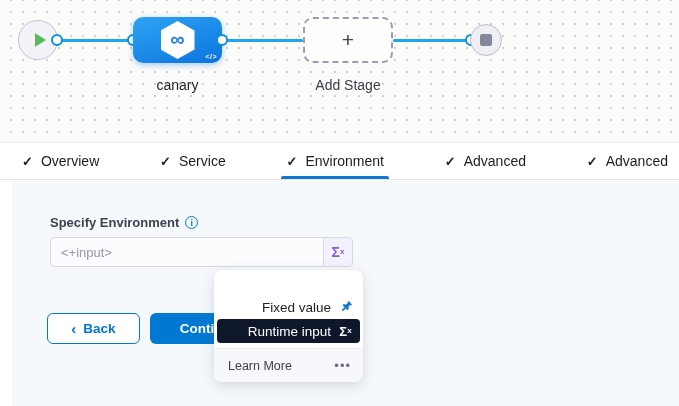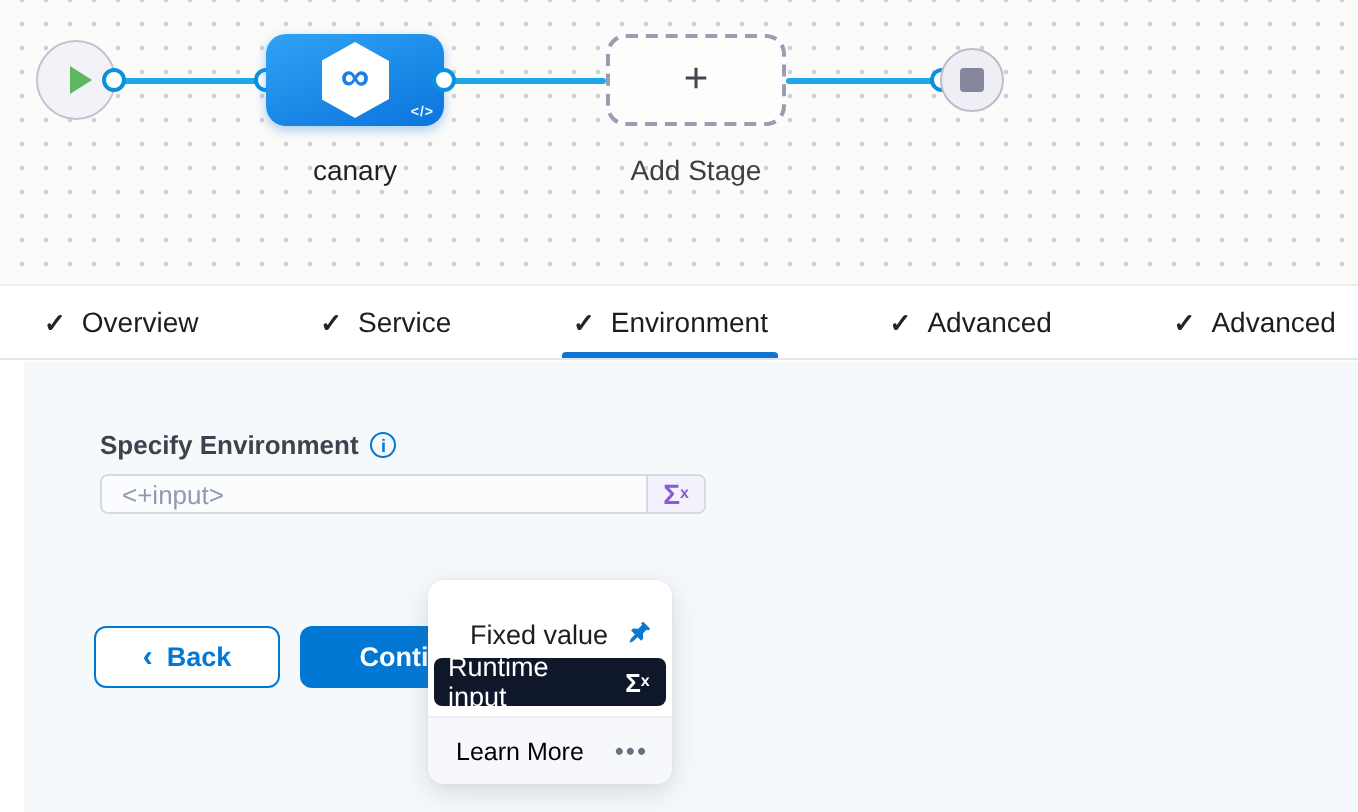--- a/index.html
+++ b/index.html
@@ -51,51 +51,51 @@
   .tab--active::after { content:""; position:absolute; left:0; right:0; bottom:0; height:3px;
     background:#1373d4; border-radius:2px 2px 0 0; }
 
   
   .content { position:absolute; left:12px; top:181px; width:679px; height:225px; background:#f6f9fc; }
   .field-label { position:absolute; left:38px; top:34px; font-size:13px; font-weight:bold;
     color:#3f414e; display:flex; align-items:center; }
   .info-icon { display:inline-flex; align-items:center; justify-content:center; width:13px; height:13px;
     border:1px solid #0278d5; border-radius:50%; color:#0278d5; font-size:9px; font-weight:bold;
     margin-left:6px; cursor:pointer; }
-  .input-wrap { position:absolute; left:38px; top:56px; width:303px; height:20px;
+  .input-wrap { position:absolute; left:38px; top:56px; width:303px; height:30px;
     border:1px solid #d8dae3; border-radius:4px; background:#fbfcfe; display:flex; }
   .input-wrap input { flex:1; min-width:0; border:none; outline:none; background:transparent;
     padding:0 10px; font-size:13px; color:#3f414e; font-family:"Liberation Sans", sans-serif; }
   .input-wrap input::placeholder { color:#9598ad; }
   .sigma-btn { width:29px; border:none; border-left:1px solid #d8dae3; border-radius:0 4px 4px 0;
     background:#f3f1fb; color:#8a5bd9; font-size:14px; font-weight:bold; cursor:pointer;
     display:flex; align-items:center; justify-content:center; }
   .sup { font-size:8px; vertical-align:super; line-height:1; }
   .sub { font-size:7px; vertical-align:sub; line-height:1; }
 
   .btn { position:absolute; top:132px; height:31px; border-radius:6px; font-size:13.5px;
     font-weight:bold; display:flex; align-items:center; justify-content:center; cursor:pointer;
     font-family:"Liberation Sans", sans-serif; }
   .btn-back { left:35px; width:93px; background:#fff; border:1.5px solid #0278d5; color:#0278d5; }
   .btn-back .chev { margin-right:7px; font-size:15px; font-weight:bold; }
   .btn-continue { left:138px; width:118px; background:#0278d5; border:none; color:#fff; z-index:1; }
 
   
-  .dropdown { position:absolute; left:202px; top:89px; width:122px; background:#fff; border-radius:8px;
-    box-shadow:0 4px 14px rgba(96,97,112,.22), 0 0 1px rgba(40,41,61,.08); z-index:5; padding-top:15px;margin-top:20px; }
+  .dropdown { position:absolute; left:202px; top:89px; width:149px; background:#fff; border-radius:8px;
+    box-shadow:0 4px 14px rgba(96,97,112,.22), 0 0 1px rgba(40,41,61,.08); z-index:5; padding-top:25px; }
   .dd-item { height:24px; display:flex; align-items:center; justify-content:flex-end; gap:7px;
     padding:0 10px; font-size:13.5px; color:#1c1d21; cursor:pointer; }
   .dd-item--selected { background:#0f172a; color:#fff; border-radius:4px; margin:0 3px; padding:0 7px; }
   .dd-icon { display:inline-flex; align-items:center; justify-content:center; width:15px; }
   .sigma-white { color:#fff; font-size:13px; font-weight:bold; }
   .fx { color:#ff7d29; font-size:13px; font-style:italic; font-family:"Liberation Serif", serif; font-weight:bold; }
   .dd-footer { margin-top:5px; height:34px; background:#f7f8fb; border-top:1px solid #edeff3;
     border-radius:0 0 8px 8px; display:flex; align-items:center; justify-content:space-between;
     padding:0 12px 0 14px; }
-  .dd-footer .lm { font-size:12.5px; color:#000000; cursor:pointer; }
+  .dd-footer .lm { font-size:12.5px; color:#404040; cursor:pointer; }
   .dd-footer .more { font-size:13px; color:#6b6d85; letter-spacing:1px; cursor:pointer; }
 </style>
 </head>
 <body>
 
 <div id="app">
 
   <div class="canvas">
     <div class="edge edge1"></div>
     <div class="edge edge2"></div>

